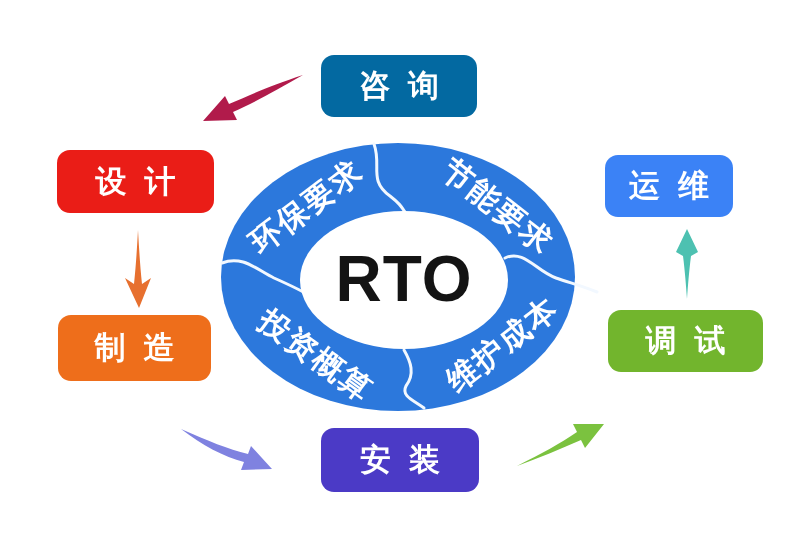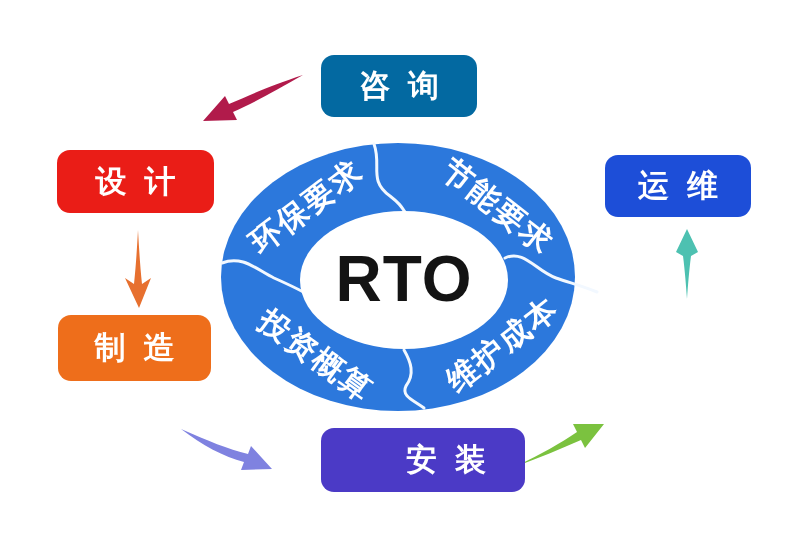--- a/index.html
+++ b/index.html
@@ -78,22 +78,25 @@
   </div>
 
   <div class="stage" style="left: 58px; top: 315px; width: 153px; height: 66px; background-color: rgb(238, 110, 27);">
     <span class="stage-label">制造</span>
   </div>
 
   <div class="stage" style="left: 57px; top: 150px; width: 157px; height: 63px; background-color: rgb(234, 29, 23);">
     <span class="stage-label">设计</span>
   </div>
 
-  <div class="stage" style="left: 321px; top: 428px; width: 158px; height: 64px; background-color: rgb(75, 58, 198); padding-left: 46px;">
+  <div class="stage" style="left: 321px; top: 428px; width: 158px; height: 64px; background-color: rgb(75, 58, 198);">
     <span class="stage-label">安装</span>
   </div>
 
+  <div class="stage" style="left: 608px; top: 310px; width: 155px; height: 62px; background-color: rgb(114, 181, 45);">
+    <span class="stage-label">调试</span>
+  </div>
 
-  <div class="stage" style="left: 605px; top: 155px; width: 146px; height: 62px; background-color: #1d4ed8;">
+  <div class="stage" style="left: 605px; top: 155px; width: 128px; height: 62px; background-color: #3b82f6;">
     <span class="stage-label">运维</span>
   </div>
 
 </div>
 
 </body></html>

